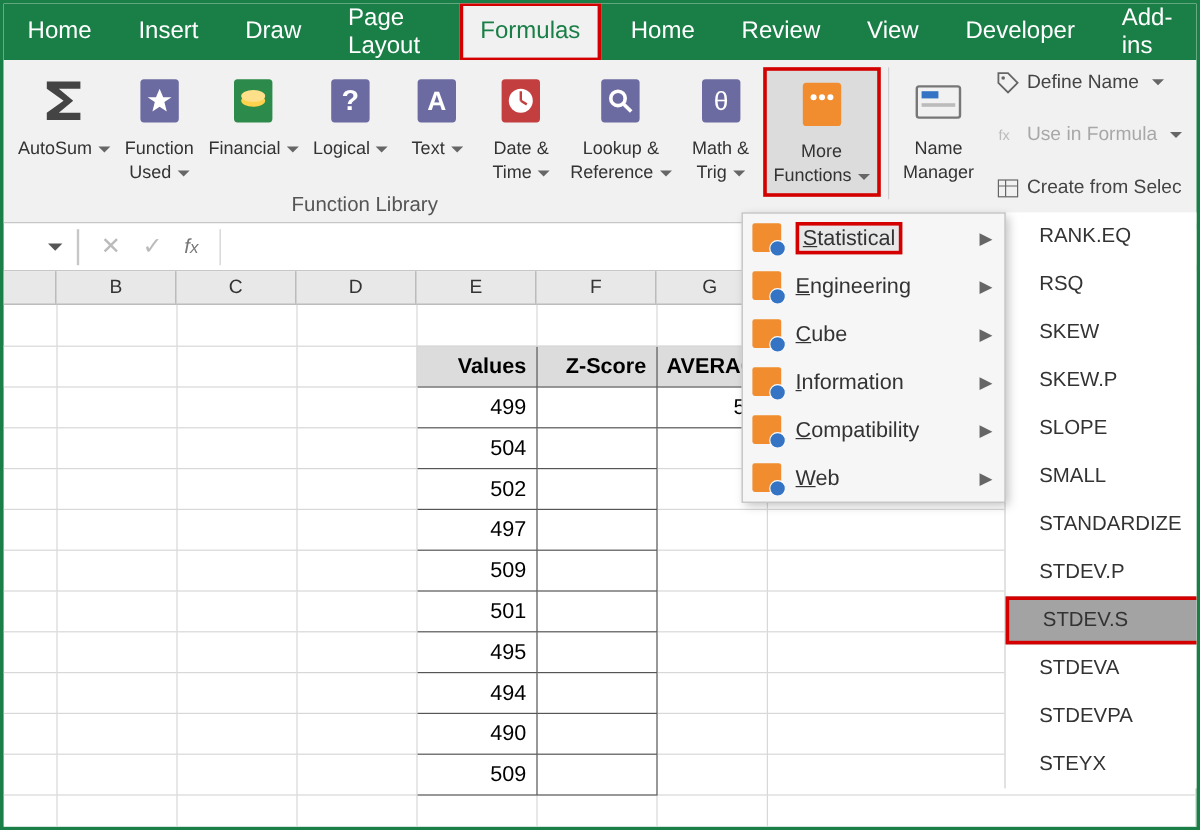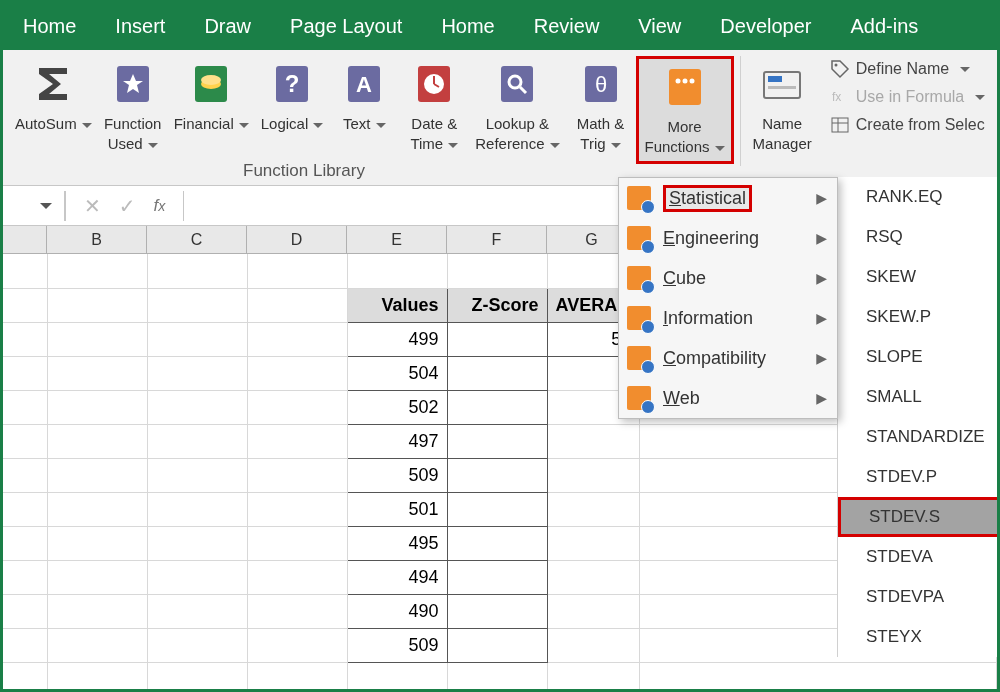--- a/index.html
+++ b/index.html
@@ -14,21 +14,21 @@
   .ribbon { background: #f1f1f1; border-bottom: 1px solid #c7c7c7; height: 136px; padding: 6px 6px 2px 6px; position: relative; }
   .rgroup { display: flex; align-items: flex-start; }
   .rbtn { display: flex; flex-direction: column; align-items: center; justify-content: flex-start; padding: 4px 6px; font-size: 15px; color: #333; row-gap: 6px; min-width: 70px; }
   .rbtn .icon { width: 46px; height: 48px; display: flex; align-items: center; justify-content: center; }
   .rbtn .lbl { text-align: center; line-height: 20px; }
   .drop-caret::after { content: ""; display: inline-block; border-top: 5px solid #666; border-left: 5px solid transparent; border-right: 5px solid transparent; margin-left: 5px; vertical-align: middle; }
   .grouplabel { position: absolute; left: 240px; bottom: 4px; font-size: 17px; color: #555; }
 
   .more-box { border: 3px solid #d40000; background: #dcdcdc; }
 
-  .namecmds { display: flex; flex-direction: column; gap: 2px; font-size: 16px; color: #444; margin-left: 8px; }
+  .namecmds { display: flex; flex-direction: column; gap: 18px; font-size: 16px; color: #444; margin-left: 8px; }
   .namecmds .row { display: flex; align-items: center; gap: 6px; padding: 0 4px; height: 26px; }
   .namecmds .dis { color: #a8a8a8; }
 
   
   .fbar { height: 40px; border-bottom: 1px solid #c7c7c7; display: flex; align-items: center; }
   .namebox { width: 62px; height: 30px; border-right: 1px solid #c7c7c7; display:flex; align-items:center; justify-content:flex-end; padding-right:12px; }
   .namebox::after { content:""; border-top:6px solid #555; border-left:6px solid transparent; border-right:6px solid transparent; }
   .fx-btns { display: flex; align-items: center; gap: 18px; padding: 0 18px; color: #bbb; font-size: 20px; }
   .fx-lbl { font-style: italic; color: #777; font-size: 17px; }
   .finput { flex:1; height: 30px; border:none; font-size:16px; padding-left:6px; outline:none; }
@@ -63,20 +63,21 @@
   .tagicon { width:20px; height:20px; }
 </style>
 </head>
 <body>
 
 <div class="tabstrip">
   <div class="tab">Home</div>
   <div class="tab">Insert</div>
   <div class="tab">Draw</div>
   <div class="tab">Page Layout</div>
+  <div class="tab active">Formulas</div>
   <div class="tab">Home</div>
   <div class="tab">Review</div>
   <div class="tab">View</div>
   <div class="tab">Developer</div>
   <div class="tab">Add-ins</div>
 </div>
 
 <div class="ribbon">
   <div class="rgroup">
     <div class="rbtn">

